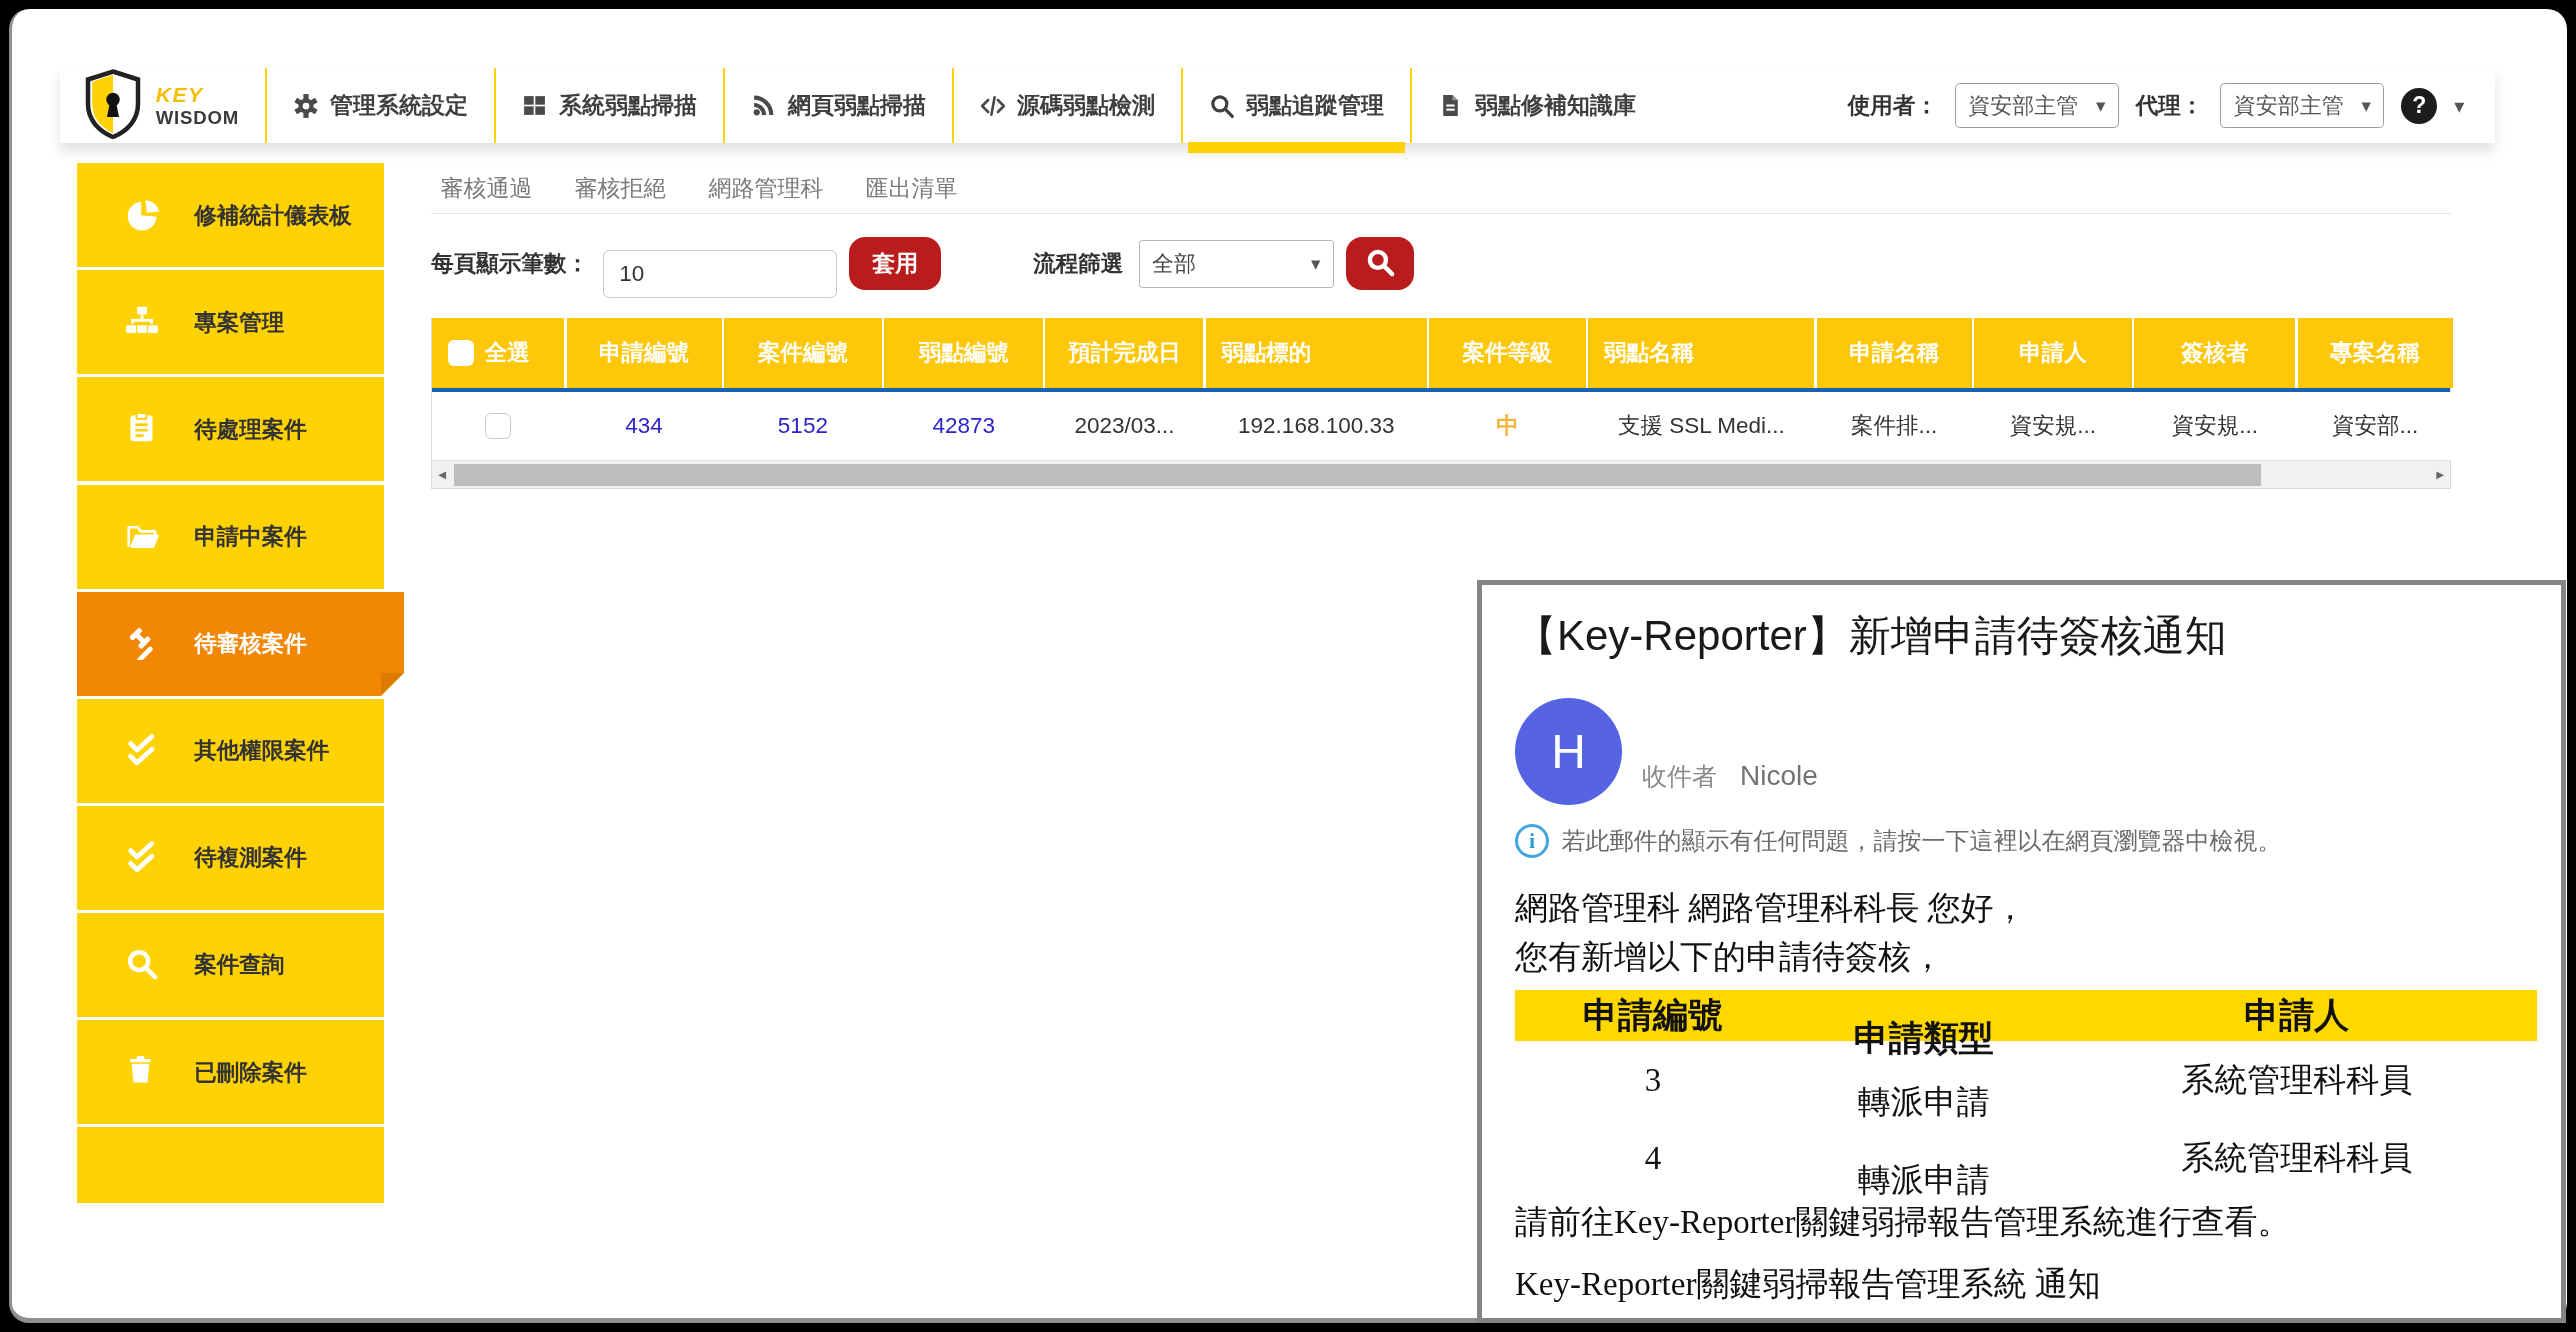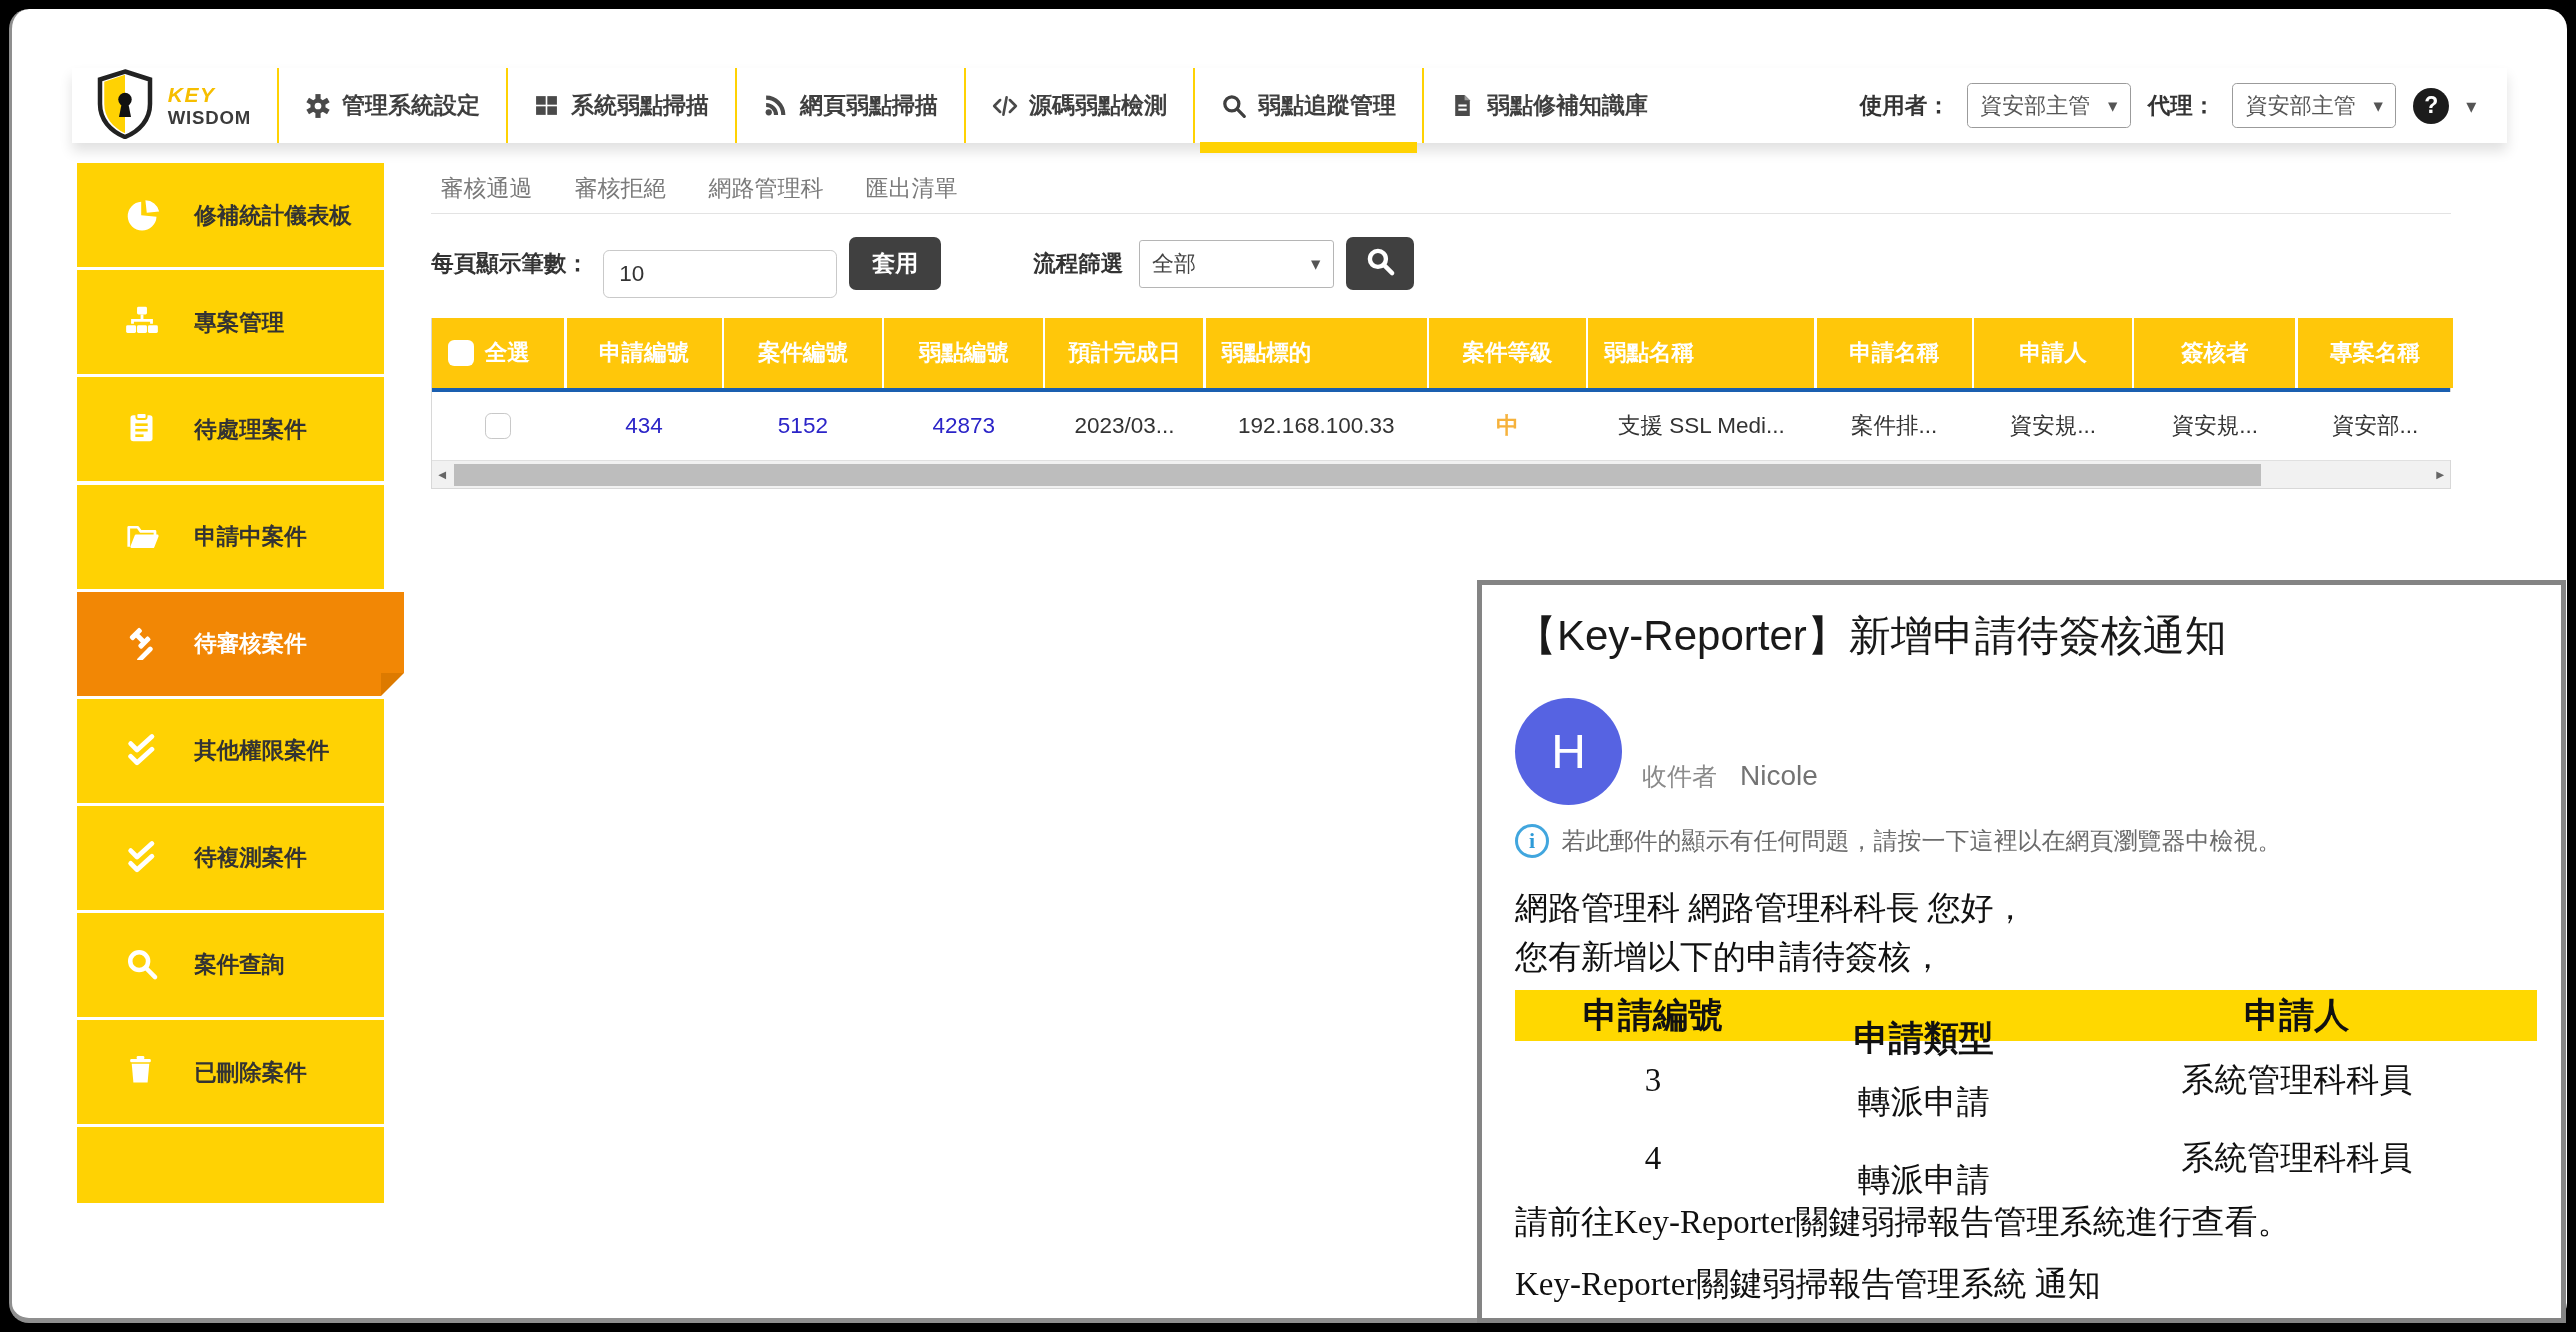--- a/index.html
+++ b/index.html
@@ -6,21 +6,21 @@
   html,body { width:2576px; height:1332px; }
   body { background:#000; position:relative; overflow:hidden;
          font-family:"Liberation Sans","DejaVu Sans",sans-serif; }
 
   
   .page { position:absolute; left:9.3px; top:9.3px; right:9.3px; bottom:9.3px;
           background:#fff; border-radius:20px; overflow:hidden;
           border-left:3.9px solid #8f8f8f; border-bottom:5.4px solid #8f8f8f; }
 
   
-  .navbar { position:absolute; left:60px; top:59px; width:2435px; height:75px;
+  .navbar { position:absolute; left:48px; top:59px; width:2435px; height:75px;
             background:#fff; display:flex; align-items:stretch;
             box-shadow:0 7.8px 12.4px rgba(0,0,0,.12); }
   .logo { display:flex; align-items:center; gap:12.4px; padding:0 26px 0 23px; }
   .logo-text { display:flex; flex-direction:column; line-height:1; }
   .logo-key { color:#F6BE00; font-weight:bold; font-style:italic; font-size:21px; letter-spacing:1.6px; }
   .logo-wisdom { color:#3b3b3b; font-weight:bold; font-size:18.6px; letter-spacing:0.8px; margin-top:3.1px; }
   .nav-item { display:flex; align-items:center; gap:11px; padding:0 26px;
               border-left:2.3px solid #FFD203; position:relative;
               font-size:23px; font-weight:600; color:#3f3f3f; cursor:pointer; }
   .nav-item:last-of-type { border-right:2.3px solid #FFD203; }
@@ -52,22 +52,22 @@
   
   .main { position:absolute; left:419px; top:154px; width:2020px; }
   .tabs { display:flex; gap:42px; align-items:center; height:51px; padding-left:9.3px;
           border-bottom:1.6px solid #e3e3e3; }
   .tab { font-size:23px; color:#7a7a7a; cursor:pointer; }
   .filter-row { margin-top:15.5px; display:flex; align-items:center; }
   .filter-label { font-size:22.5px; font-weight:700; color:#333; }
   .pagesize-input { width:234px; height:48px; border:1.6px solid #c9c9c9; border-radius:6.2px;
                     margin-left:14px; padding:0 15.5px; font-size:22.5px; color:#333;
                     font-family:"Liberation Sans","DejaVu Sans",sans-serif;margin-top:20px; }
-  .btn-yellow { background:#404040; color:#fff; border:none; border-radius:7px; cursor:pointer;
-                font-weight:700; font-family:Liberation Mono, monospace; }
+  .btn-yellow { background:#b91c1c; color:#fff; border:none; border-radius:16px; cursor:pointer;
+                font-weight:700; font-family:Liberation Sans, sans-serif; }
   .apply-btn { width:92px; height:53px; font-size:23px; margin-left:12.4px; }
   .flow-label { margin-left:92px; font-size:22.5px; font-weight:700; color:#333; }
   .flow-select { width:195px; height:48px; border:1.6px solid #b5b5b5; border-radius:3.1px;
                  margin-left:15.5px; display:flex; align-items:center; justify-content:space-between;
                  padding:0 12.4px; font-size:22px; color:#444; cursor:pointer; background:#fff; }
   .search-btn { width:68px; height:53px; margin-left:12.4px; display:inline-flex;
                 align-items:center; justify-content:center; }
 
   
   .table-wrap { margin-top:20px; border:0.8px solid #d8d8d8; border-top:none; }

